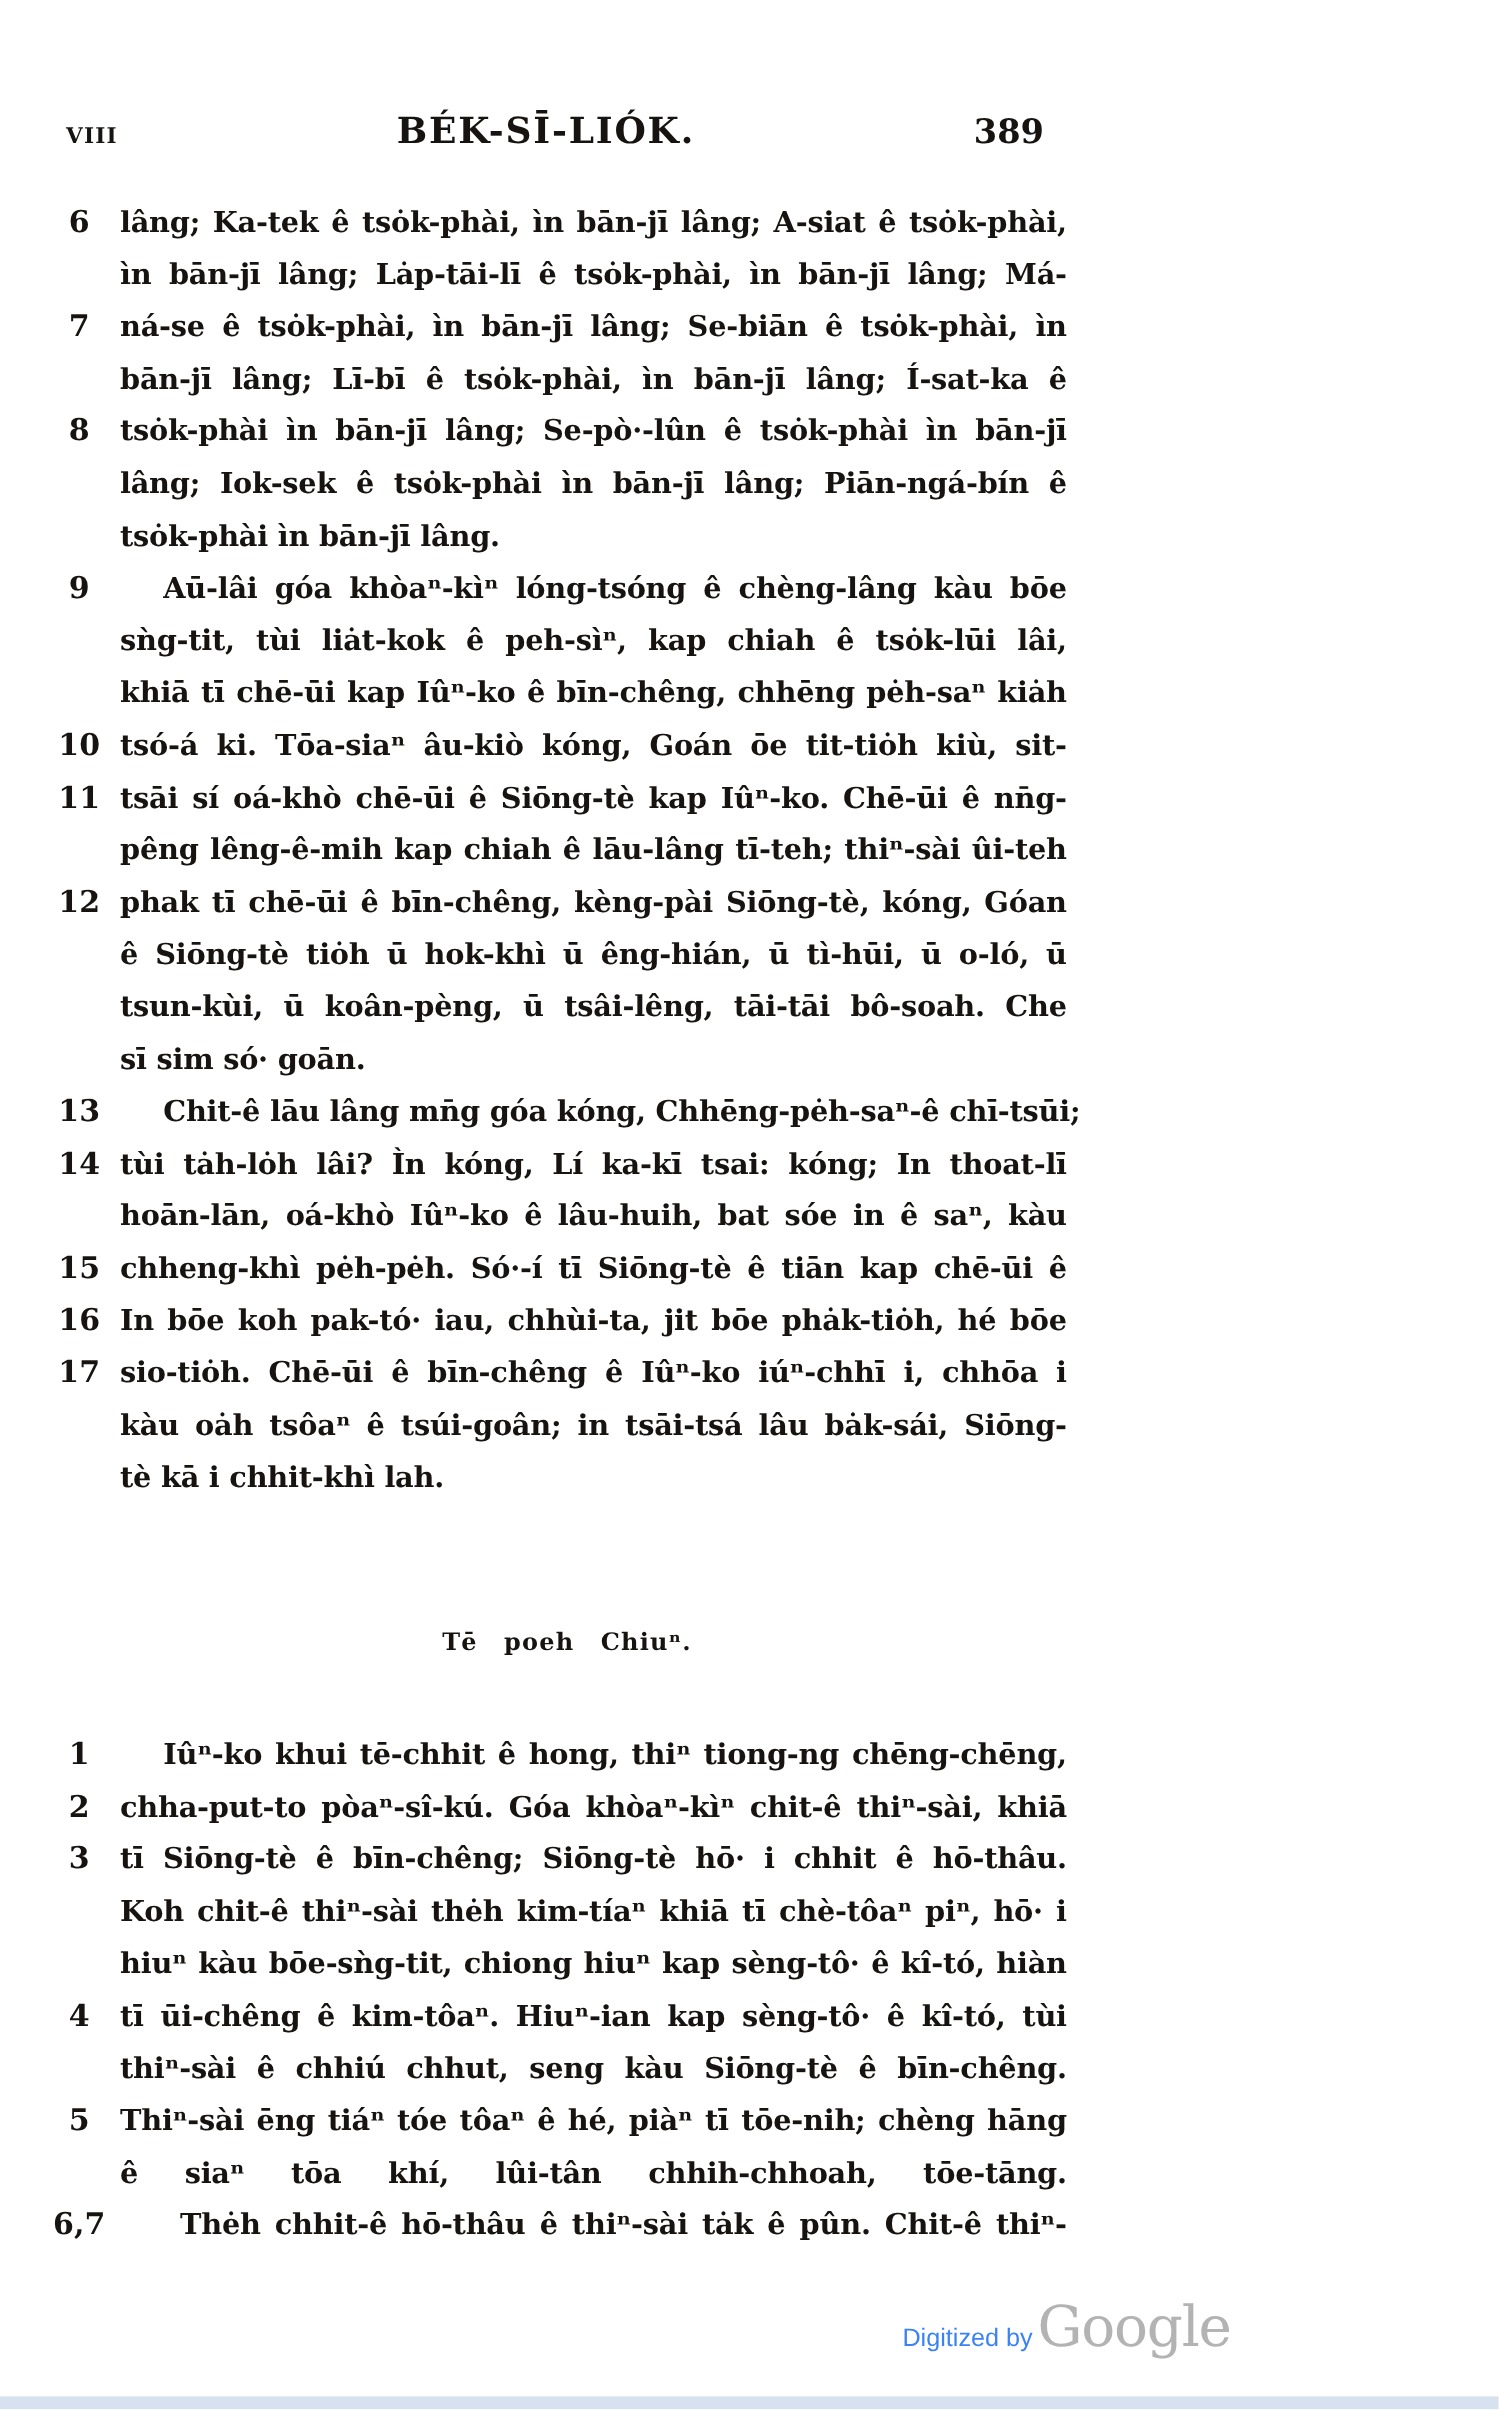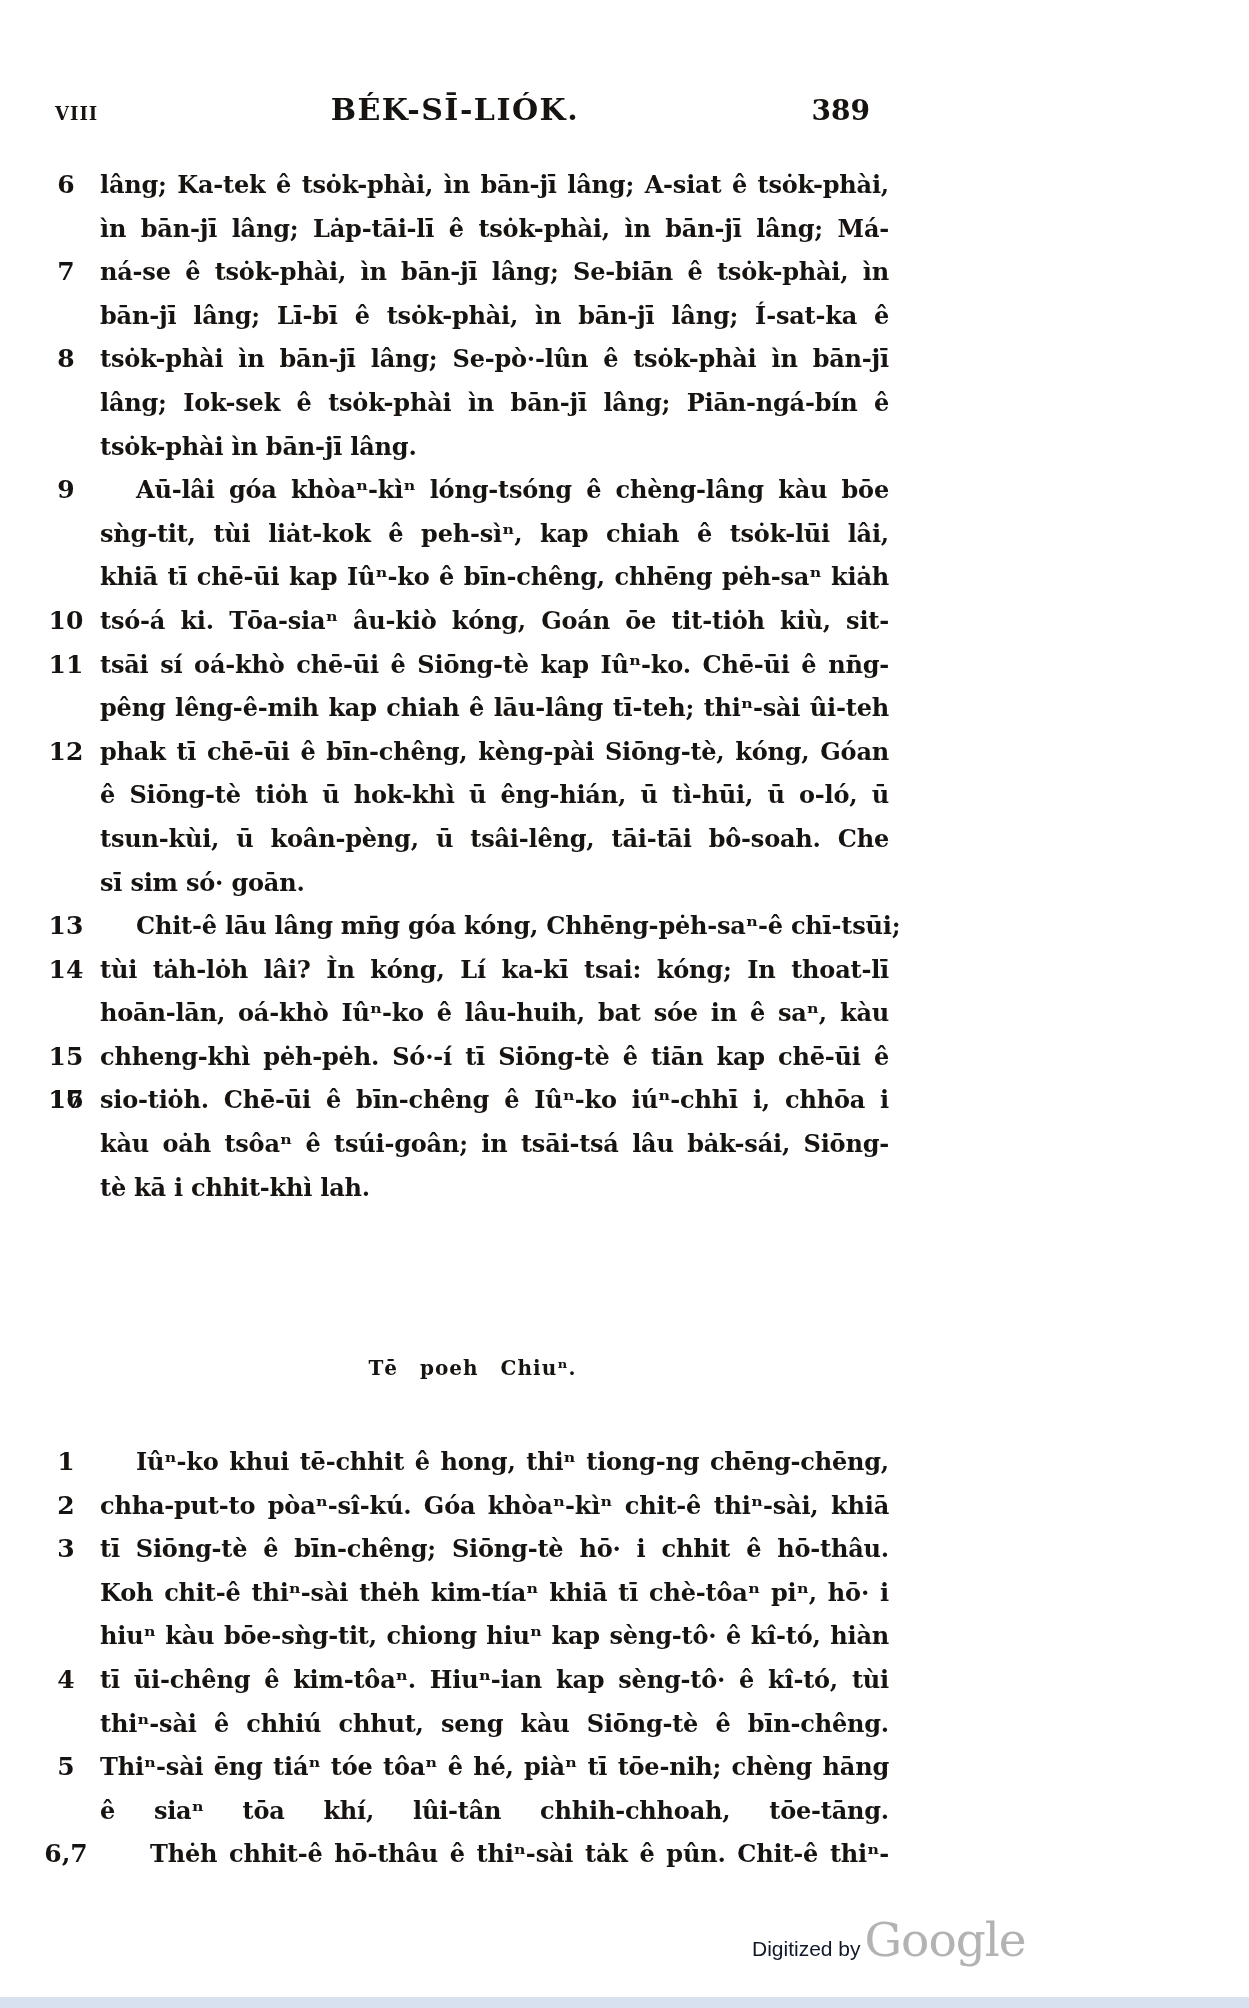--- a/index.html
+++ b/index.html
@@ -75,21 +75,21 @@
   
   .wm{
     position:absolute;
     left:752px; top:1912px;
     display:flex;
     align-items:baseline;
   }
   .wm-pre{
     font-family:"Liberation Sans","DejaVu Sans",sans-serif;
     font-size:21px;
-    color:#0f172a;
+    color:#3b82f6;
   }
   .wm-logo{
     font-family:"DejaVu Serif",serif;
     font-size:47px;
     color:#b3b3b3;
     margin-left:4px;
     letter-spacing:-1px;
   }
   
   .edge{
@@ -190,20 +190,21 @@
       <div class="line">
         <span class="vnum"></span>
         <span class="vtext full">hoān-lān, oá-khò Iûⁿ-ko ê lâu-huih, bat sóe in ê saⁿ, kàu</span>
       </div>
       <div class="line">
         <span class="vnum">15</span>
         <span class="vtext full">chheng-khì pėh-pėh.  Só·-í tī Siōng-tè ê tiān kap chē-ūi ê</span>
       </div>
       <div class="line">
         <span class="vnum">16</span>
+        <span class="vtext full">In bōe koh pak-tó· iau, chhùi-ta, jit bōe phȧk-tiȯh, hé bōe</span>
       </div>
       <div class="line">
         <span class="vnum">17</span>
         <span class="vtext full">sio-tiȯh.  Chē-ūi ê bīn-chêng ê Iûⁿ-ko iúⁿ-chhī i, chhōa i</span>
       </div>
       <div class="line">
         <span class="vnum"></span>
         <span class="vtext full">kàu oȧh tsôaⁿ ê tsúi-goân; in tsāi-tsá lâu bȧk-sái, Siōng-</span>
       </div>
       <div class="line">

